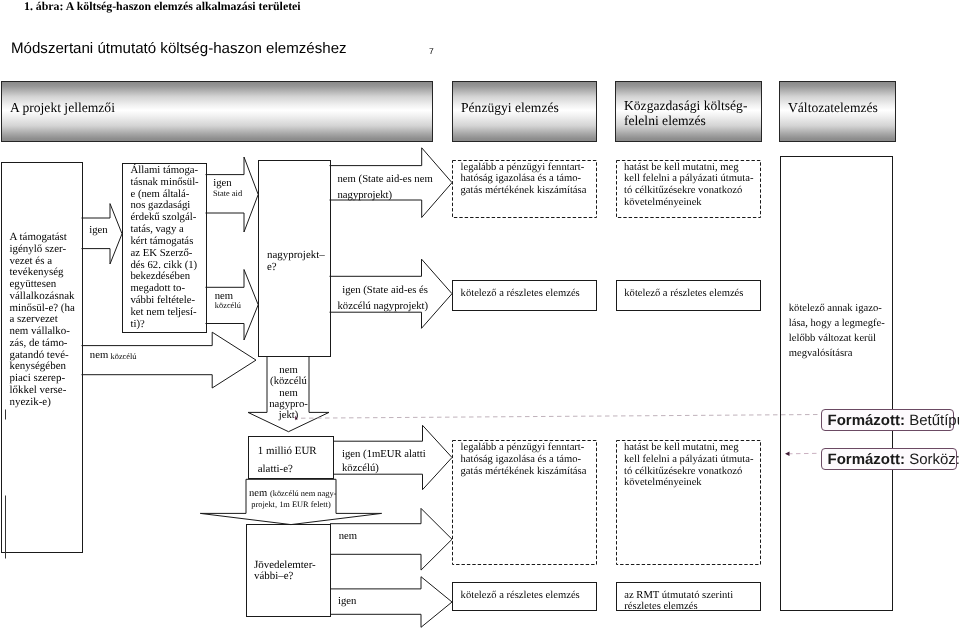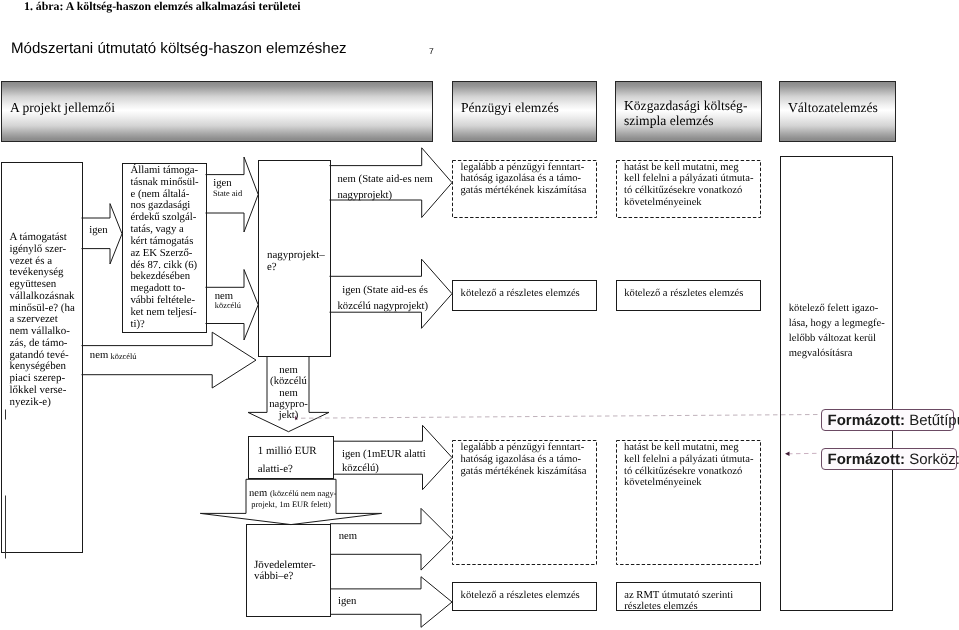--- a/index.html
+++ b/index.html
@@ -32,21 +32,21 @@
 <div class="abs" id="page-num">7</div>
 
 <div class="abs hdrbox" style="left:1px;top:80.5px;width:432px;height:61px;">
   <div class="t" style="left:8px;top:18.5px;">A projekt jellemzői</div>
 </div>
 <div class="abs hdrbox" style="left:452px;top:80.5px;width:145px;height:61px;">
   <div class="t" style="left:8px;top:18.5px;text-align:center;">Pénzügyi elemzés</div>
 </div>
 <div class="abs hdrbox" style="left:615px;top:80.5px;width:147px;height:61px;">
   <div class="t" style="left:8px;top:16px;">Közgazdasági költség-
-szimpla elemzés</div>
+felelni elemzés</div>
 </div>
 <div class="abs hdrbox" style="left:779px;top:80.5px;width:117px;height:61px;">
   <div class="t" style="left:8px;top:18.5px;">Változatelemzés</div>
 </div>
 
 <svg id="chart" viewBox="0 0 959 630" xmlns="http://www.w3.org/2000/svg">
 <rect x="1.5" y="162.5" width="81" height="390" fill="#fff" stroke="#1a1a1a" stroke-width="1.0"></rect>
 <rect x="122.5" y="163.5" width="84" height="169" fill="#fff" stroke="#1a1a1a" stroke-width="1.0"></rect>
 <rect x="258.5" y="160.5" width="72" height="196" fill="#fff" stroke="#1a1a1a" stroke-width="1.0"></rect>
 <rect x="248.5" y="436.5" width="85" height="42" fill="#fff" stroke="#1a1a1a" stroke-width="1.0"></rect>
@@ -95,21 +95,21 @@
 lőkkel verse-
 nyezik-e)</div>
 <div class="ft" style="left:130.5px;top:165px;font-size:10.72px;line-height:11.83px;">Állami támoga-
 tásnak minősül-
 e (nem általá-
 nos gazdasági
 érdekű szolgál-
 tatás, vagy a
 kért támogatás
 az EK Szerző-
-dés 87. cikk (6)
+dés 62. cikk (1)
 bekezdésében
 megadott to-
 vábbi feltétele-
 ket nem teljesí-
 ti)?</div>
 <div class="ft" style="left:267px;top:249px;line-height:12.4px;">nagyprojekt–
 e?</div>
 <div class="ft" style="left:257.7px;top:441.8px;line-height:18px;">1 millió EUR
 alatti-e?</div>
 <div class="ft" style="left:254px;top:560px;line-height:11.1px;">Jövedelemter-
@@ -152,21 +152,21 @@
 <div class="ob" style="left:460.5px;top:442px;">legalább a pénzügyi fenntart-
 hatóság igazolása és a támo-
 gatás mértékének kiszámítása</div>
 <div class="ob" style="left:624px;top:442px;">hatást be kell mutatni, meg
 kell felelni a pályázati útmuta-
 tó célkitűzésekre vonatkozó
 követelményeinek</div>
 <div class="ob" style="left:460.6px;top:590px;">kötelező a részletes elemzés</div>
 <div class="ob" style="left:624.3px;top:589.5px;">az RMT útmutató szerinti
 részletes elemzés</div>
-<div class="ob" style="left:788.8px;top:301px;line-height:15.1px;">kötelező felett igazo-
+<div class="ob" style="left:788.8px;top:301px;line-height:15.1px;">kötelező annak igazo-
 lása, hogy a legmegfe-
 lelőbb változat kerül
 megvalósításra</div>
 
 <div class="callout" style="left:820.5px;top:409px;width:133px;">
   <b>Formázott:</b> <span>Betűtípus: 8 pt</span>
 </div>
 <div class="callout" style="left:820.5px;top:448px;width:136.5px;">
   <b>Formázott:</b> <span>Sorköz:  szimpla</span>
 </div>

